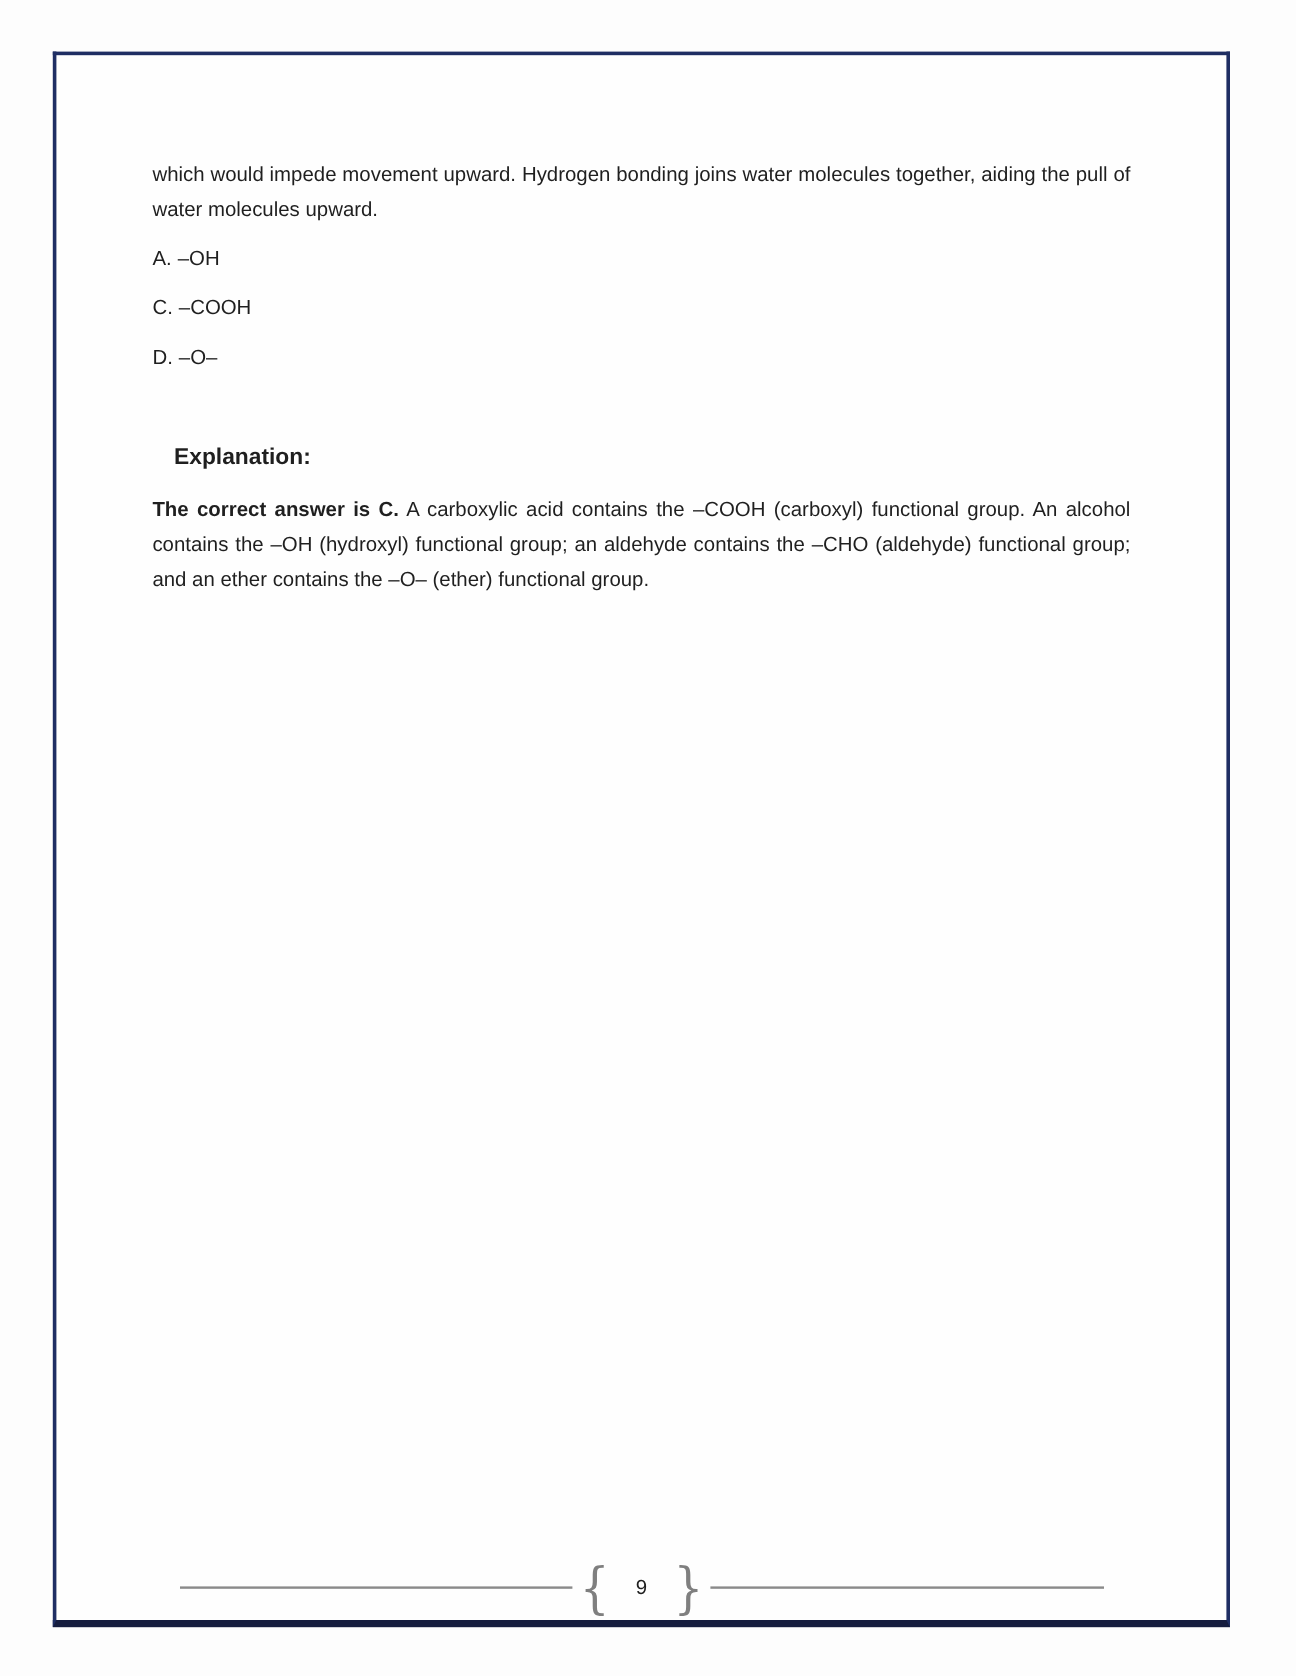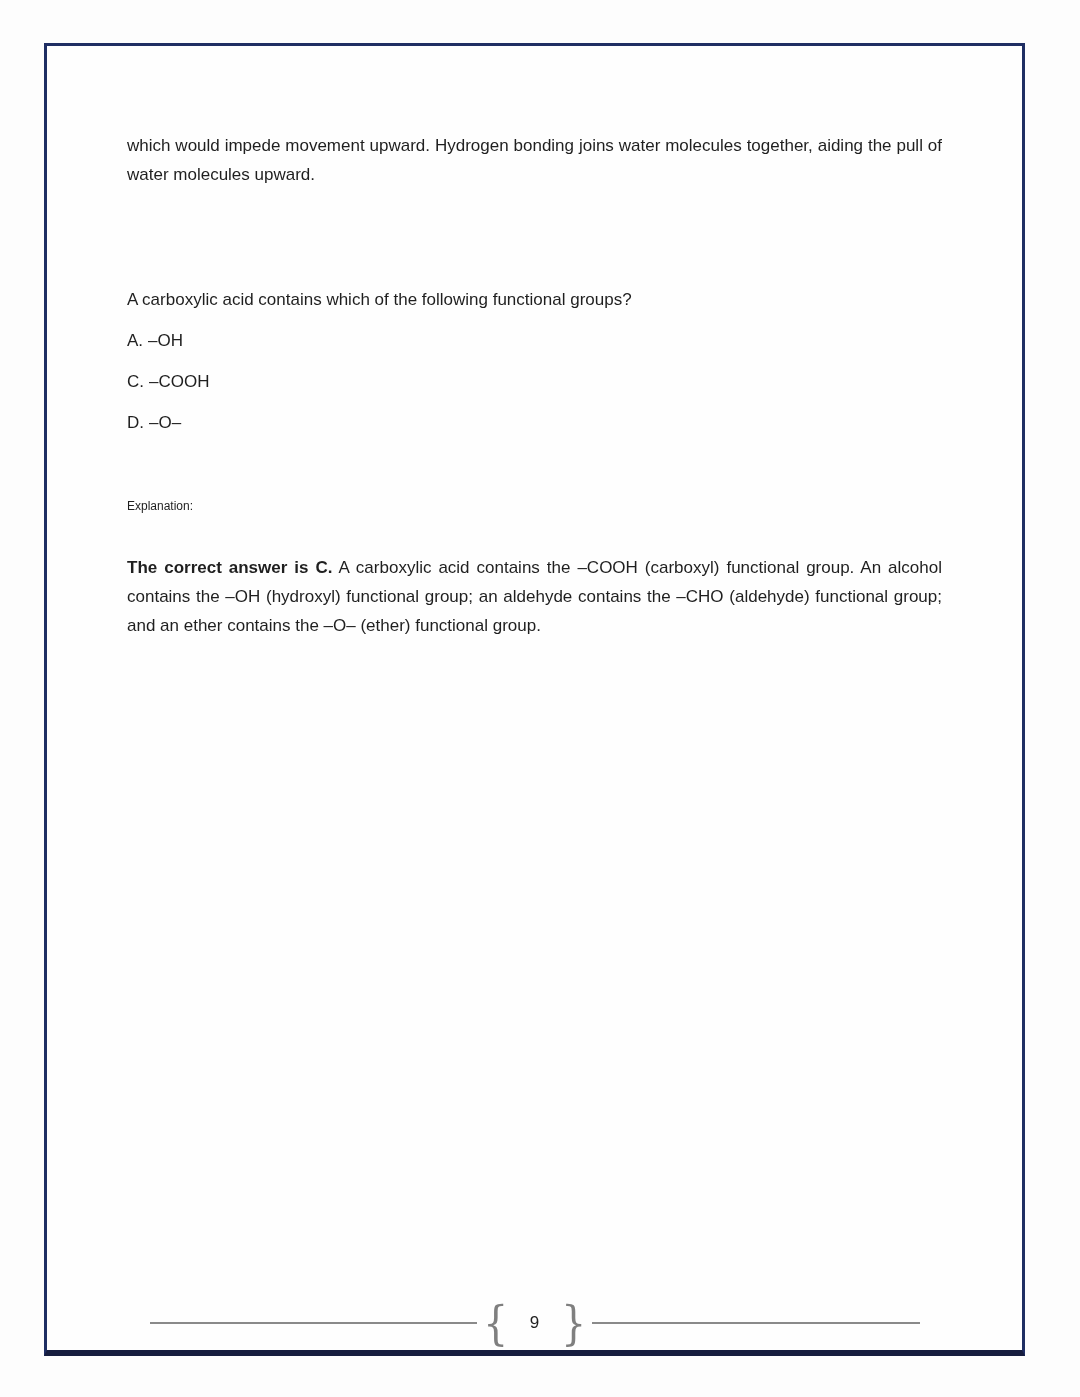--- a/index.html
+++ b/index.html
@@ -41,27 +41,28 @@
   .options {
     margin-top: 3px;
   }
   .option {
     font-size: 17px;
     line-height: 29px;
     margin-top: 12px;
   }
   .opt-label { margin-right: 5px; }
   .expl-heading {
-    font-size: 12px;
+    font-size: 19px;
     line-height: 29px;
-    font-weight: normal;
+    font-weight: bold;
     margin-top: 55px;
+    margin-left: 18px;
   }
   .expl-body {
-    margin-top: 32px;
+    margin-top: 14px;
   }
   .expl-body strong { font-weight: bold; }
   .footer {
     position: absolute;
     left: 0;
     right: 0;
     top: 1245px;
     height: 64px;
     display: flex;
     align-items: center;
@@ -94,21 +95,20 @@
   }
 </style>
 </head>
 <body>
 
 <div class="page-frame">
   <div class="content">
 
     <p class="para">which would impede movement upward. Hydrogen bonding joins water molecules together, aiding the pull of water molecules upward.</p>
 
-    <p class="question">A carboxylic acid contains which of the following functional groups?</p>
 
     <div class="options">
       <div class="option">
         <span class="opt-label">A.</span><span class="opt-text">–OH</span>
       </div>
       <div class="option">
         <span class="opt-label">C.</span><span class="opt-text">–COOH</span>
       </div>
       <div class="option">
         <span class="opt-label">D.</span><span class="opt-text">–O–</span>

